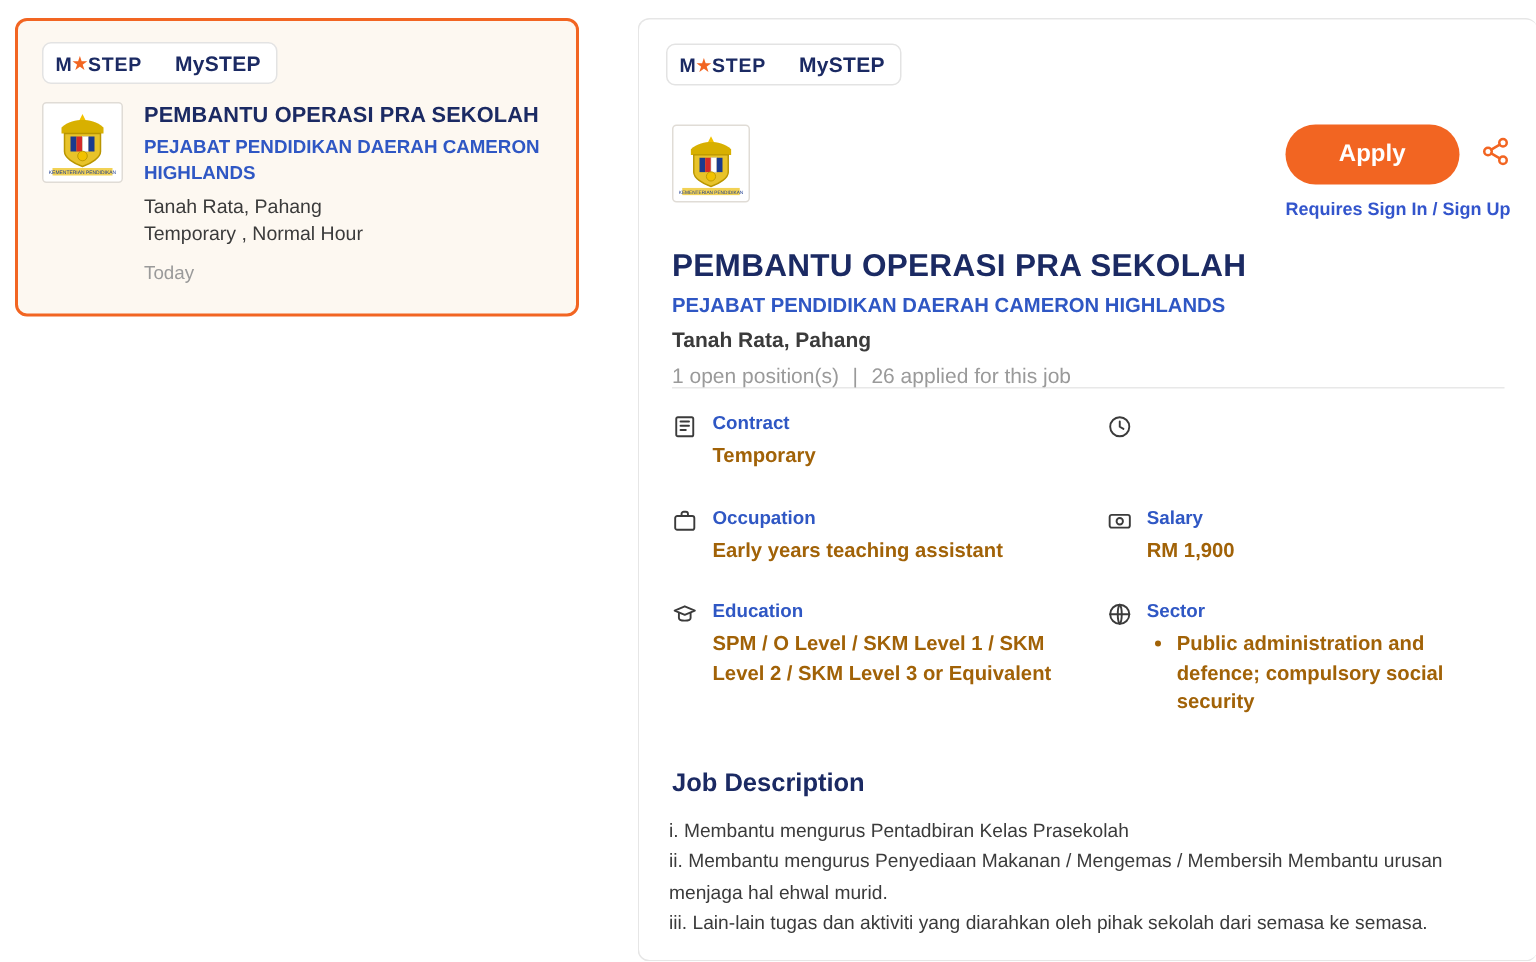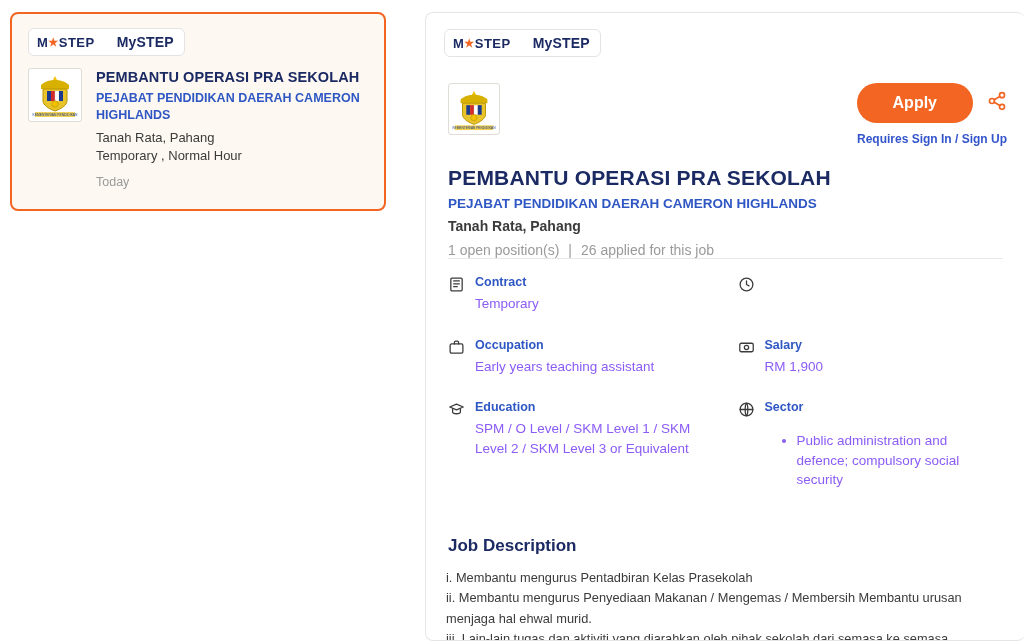--- a/index.html
+++ b/index.html
@@ -197,27 +197,27 @@
   .fact-ico { flex: 0 0 18px; margin-top: 1px; }
   .fact-label {
     font-size: 12.5px;
     font-weight: bold;
     color: #2f57c4;
     margin: 0 0 4px 0;
     line-height: 1.2;
   }
   .fact-value {
     font-size: 13.5px;
-    color: #8b5cf6;
-    font-weight: normal;
+    color: #a16207;
+    font-weight: bold;
     line-height: 1.45;
     margin: 0;
   }
   .fact-value ul { margin: 0; padding-left: 16px; }
-  .fact-value li { margin: 16px; }
+  .fact-value li { margin: 4px; }
 
   .desc-title {
     margin: 30px 0 12px 4px;
     font-size: 17px;
     font-weight: bold;
     color: #1b2a63;
   }
   .desc-body {
     margin: 0 2px;
     font-size: 12.8px;

